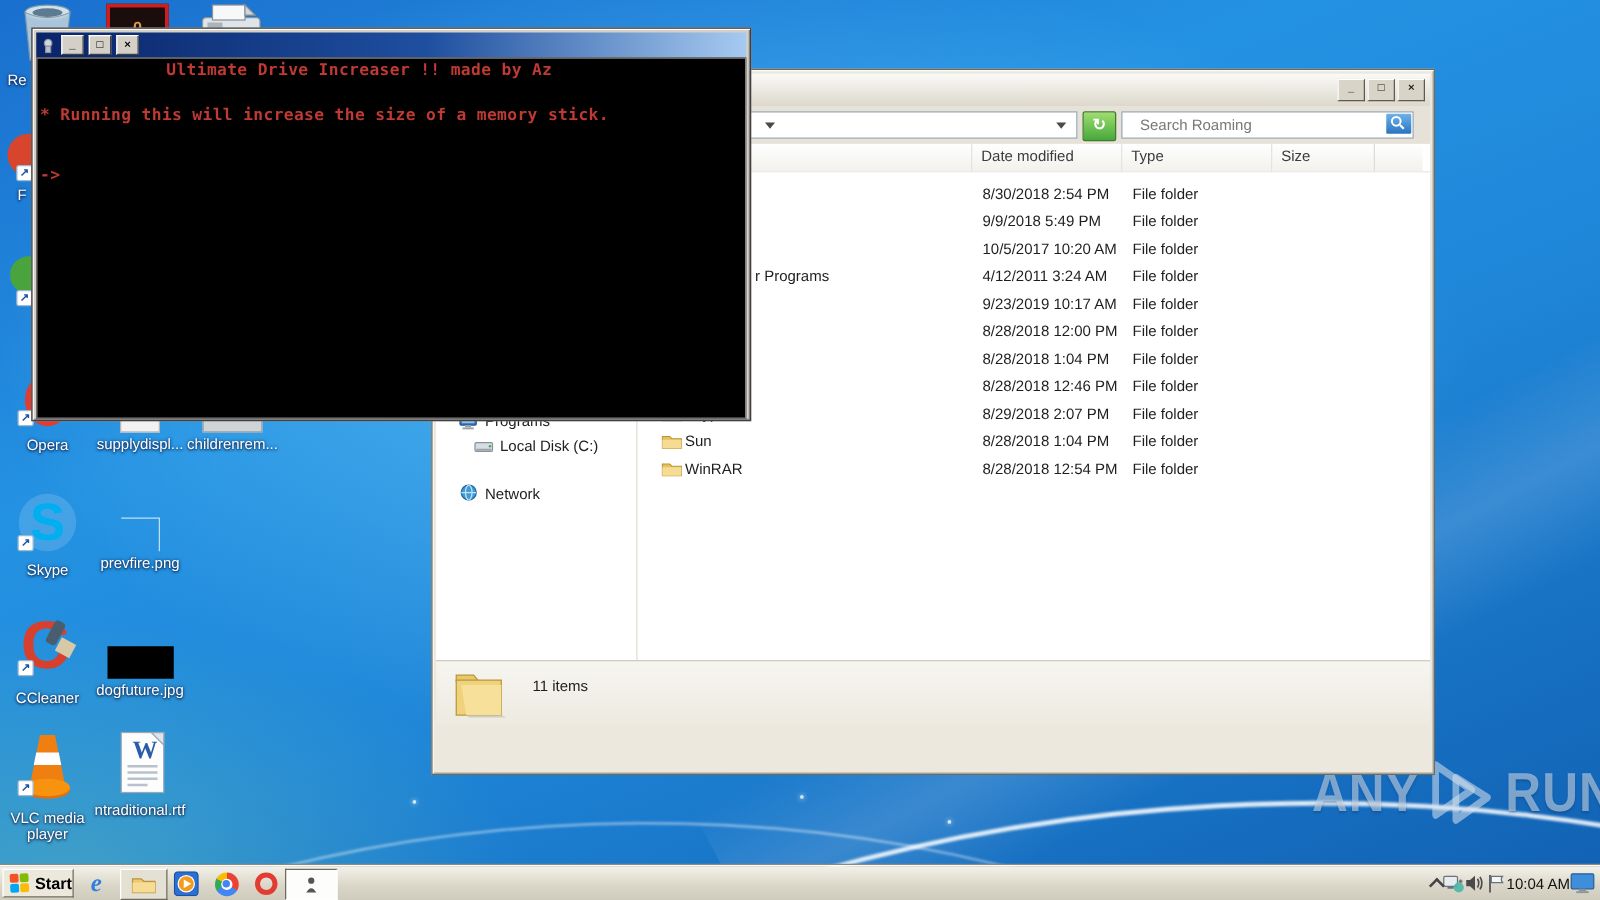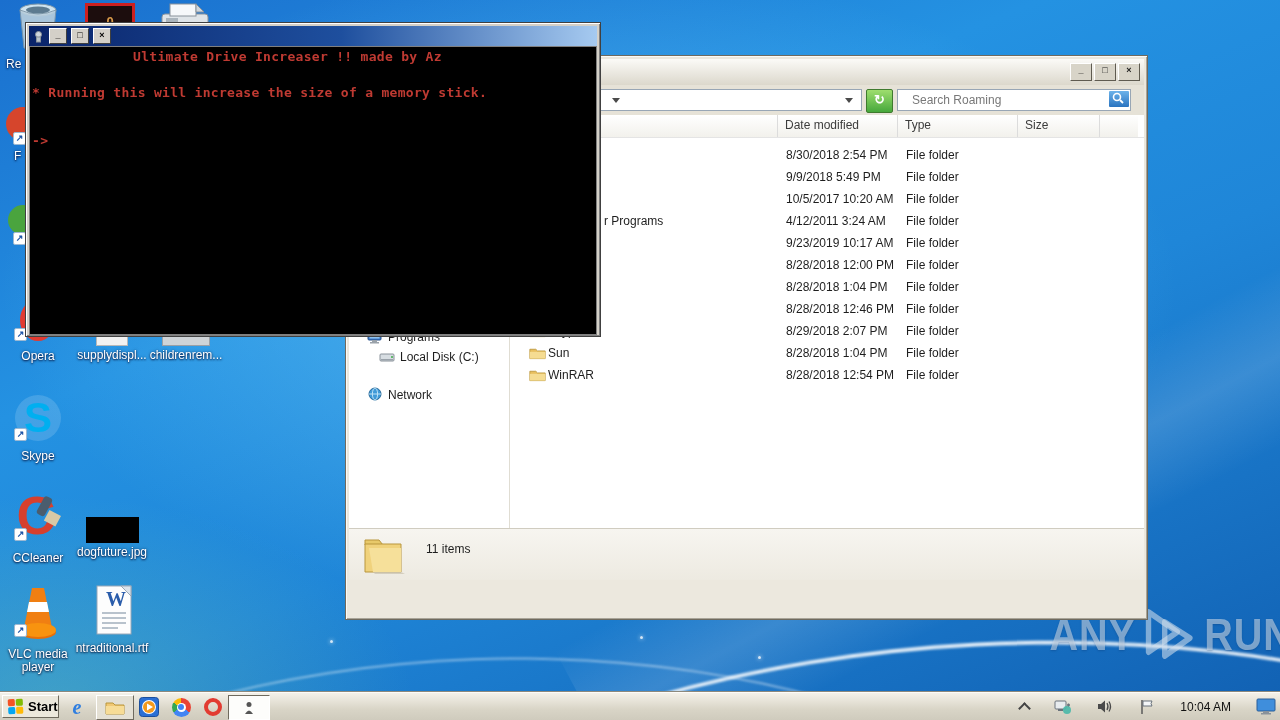--- a/index.html
+++ b/index.html
@@ -69,21 +69,21 @@
   
   #taskbar{position:absolute;left:0;bottom:0;width:1280px;height:27px;z-index:50;
     background:linear-gradient(#f4f1e9,#d9d5c7 60%,#cfcbbd);border-top:1px solid #fdfcf9;box-shadow:0 -1px 0 #8d897d;}
   #start-btn{position:absolute;left:2px;top:2px;width:57px;height:23px;background:#ece8dc;
     border:1px solid;border-color:#fff #6f6a5e #6f6a5e #fff;display:flex;align-items:center;gap:4px;padding-left:4px;box-sizing:border-box;}
   #start-btn .s{font-weight:bold;font-size:13px;color:#000;}
   .qicon{position:absolute;top:3px;width:22px;height:22px;display:flex;align-items:center;justify-content:center;}
   .taskbtn{position:absolute;top:2px;height:23px;border:1px solid;border-color:#fff #6f6a5e #6f6a5e #fff;
     display:flex;align-items:center;justify-content:center;background:#e4e0d4;}
   .taskbtn.active{background:#fdfdfb;border-color:#6f6a5e #fff #fff #6f6a5e;}
-  #tray{position:absolute;right:0;top:0;height:27px;display:flex;align-items:center;gap:25px;padding-right:4px;}
+  #tray{position:absolute;right:0;top:0;height:27px;display:flex;align-items:center;gap:0;padding-right:4px;}
   #clock{font-size:12px;color:#111;}
   .chev{width:7px;height:7px;border-top:2px solid #444;border-right:2px solid #444;transform:rotate(-45deg);margin-top:3px;}
 
   
   #watermark{position:absolute;left:1036px;top:606px;display:flex;align-items:center;gap:6px;z-index:4;
     color:rgba(215,226,236,.55);font-weight:bold;font-size:44px;letter-spacing:1px;transform:scaleX(.9);}
   #watermark span{text-shadow:0 1px 2px rgba(0,40,90,.25);}
 </style>
 </head>
 <body>
@@ -166,20 +166,24 @@
 
   <div class="dicon" style="left:0px;top:392px;">
     <svg width="52" height="52" viewBox="0 0 52 52">
       <circle cx="26" cy="26" r="23" fill="#fff" opacity=".15"></circle>
       <text x="26" y="40" text-anchor="middle" font-family="Liberation Sans" font-weight="bold" font-size="42" fill="#00aff0">S</text>
     </svg>
     <div class="shortcut-arrow" style="left:14px;top:36px;">↗</div>
     <div class="lbl">Skype</div>
   </div>
 
+  <div class="dicon" style="left:74px;top:392px;">
+    <div style="width:30px;height:26px;margin:22px auto 0;border-top:1px solid rgba(255,255,255,.7);border-right:1px solid rgba(255,255,255,.7);"></div>
+    <div class="lbl">prevfire.png</div>
+  </div>
 
   <div class="dicon" style="left:0px;top:488px;">
     <svg width="56" height="58" viewBox="0 0 56 58">
       <text x="26" y="46" text-anchor="middle" font-family="Liberation Sans" font-weight="bold" font-size="54" fill="#d6402e">C</text>
       <rect x="30" y="8" width="9" height="20" rx="3" transform="rotate(28 34 18)" fill="#4a5d6e"></rect>
       <rect x="36" y="24" width="13" height="12" transform="rotate(28 42 30)" fill="#d8c9a6"></rect>
     </svg>
     <div class="shortcut-arrow" style="left:14px;top:40px;">↗</div>
     <div class="lbl">CCleaner</div>
   </div>

